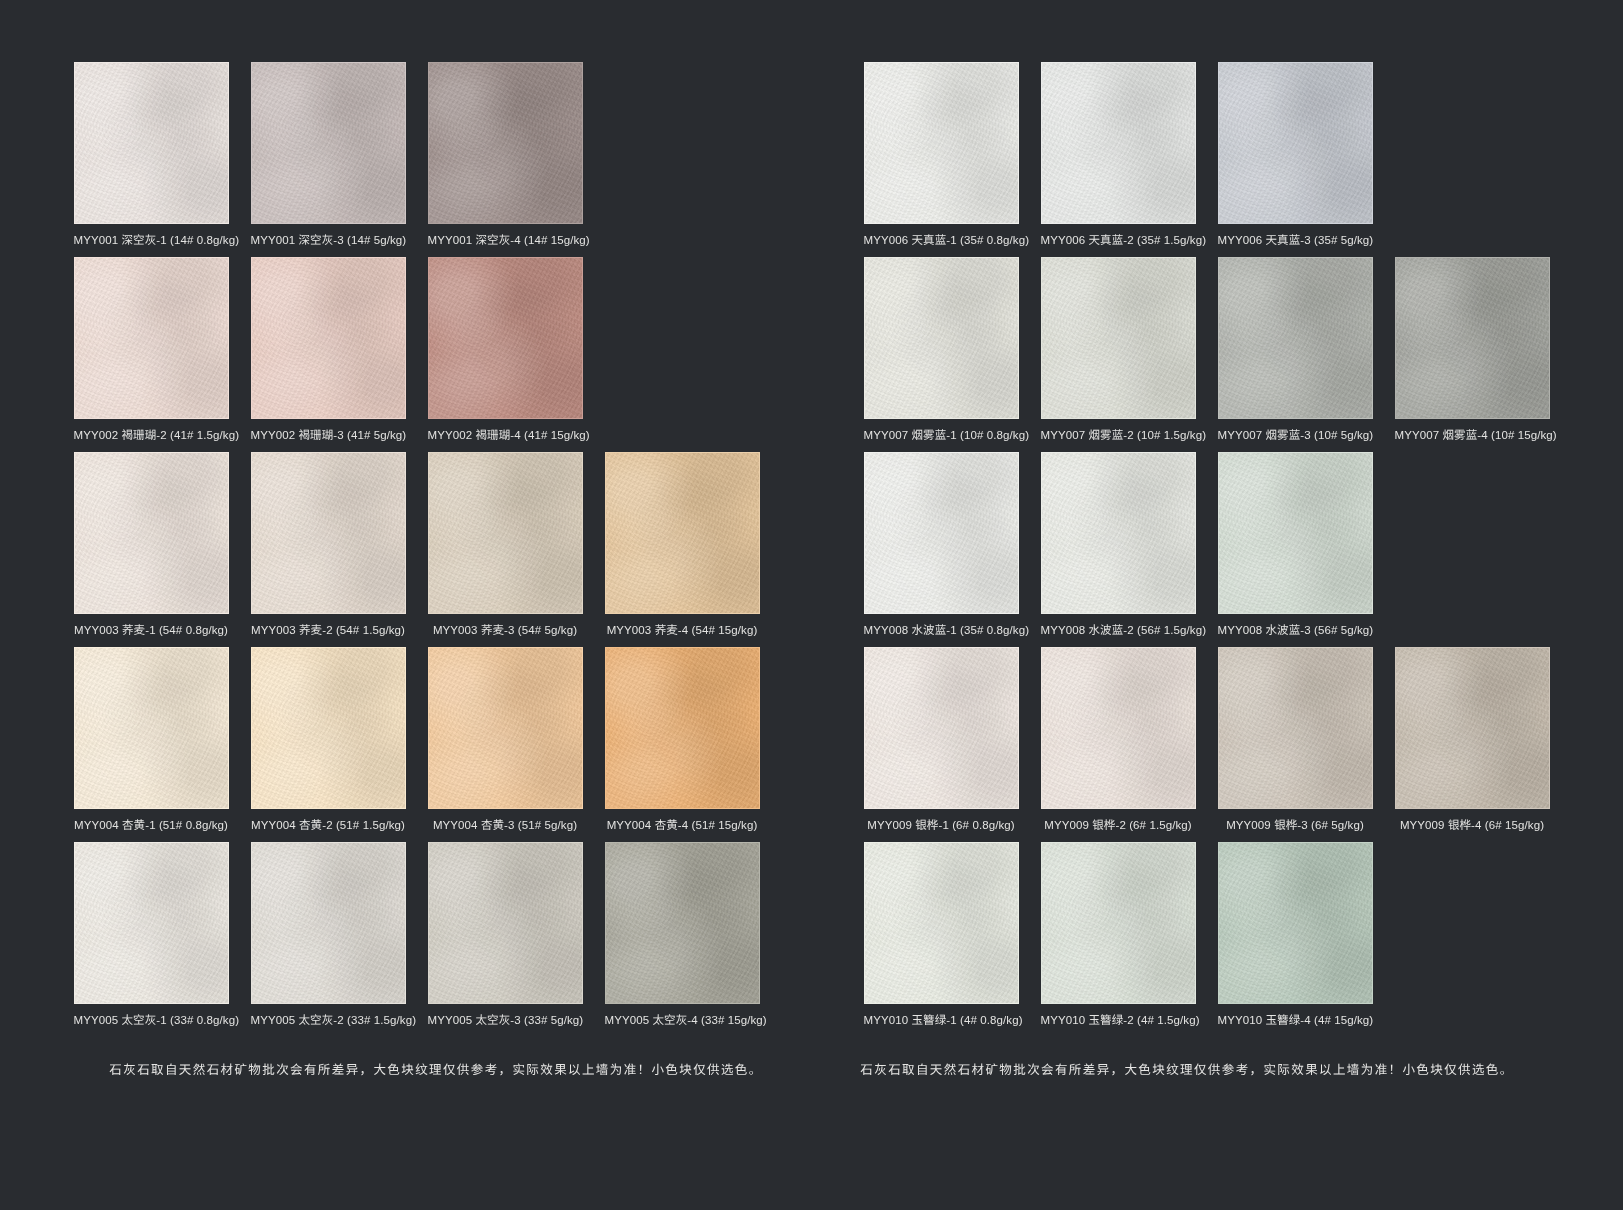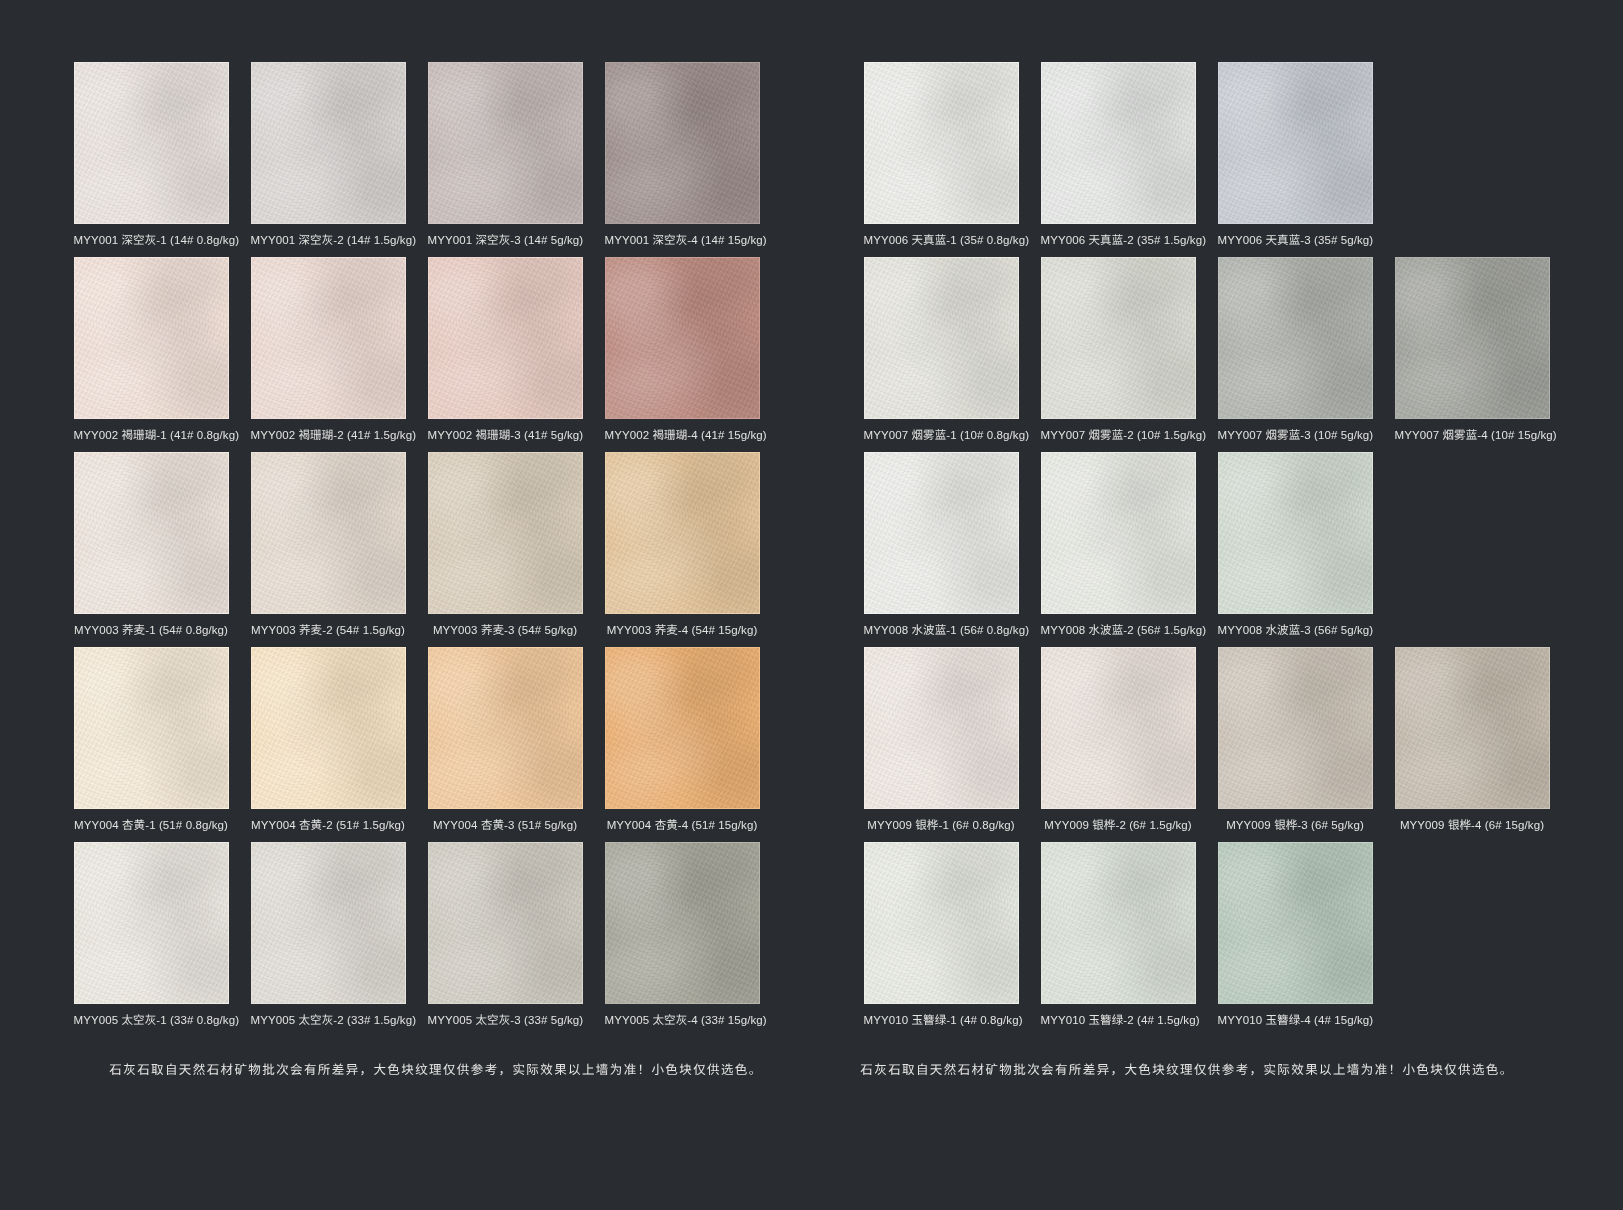--- a/index.html
+++ b/index.html
@@ -123,38 +123,30 @@
 
   <div class="panels">
 
     <div class="panel" id="panel-0">
         <div class="swatch-row">
           <div class="swatch-cell">
             <div class="chip" style="background-color: rgb(236, 229, 225);"></div>
             <div class="chip-label">MYY001 深空灰-1 (14# 0.8g/kg)</div>
           </div>
           <div class="swatch-cell">
-            <div class="chip" style="background-color: rgb(220, 216, 214);"></div>
-            <div class="chip-label">MYY001 深空灰-2 (14# 1.5g/kg)</div>
-          </div>
-          <div class="swatch-cell">
             <div class="chip" style="background-color: rgb(200, 189, 187);"></div>
             <div class="chip-label">MYY001 深空灰-3 (14# 5g/kg)</div>
           </div>
           <div class="swatch-cell">
             <div class="chip" style="background-color: rgb(158, 143, 140);"></div>
             <div class="chip-label">MYY001 深空灰-4 (14# 15g/kg)</div>
           </div>
         </div>
         <div class="swatch-row">
           <div class="swatch-cell">
-            <div class="chip" style="background-color: rgb(244, 227, 218);"></div>
-            <div class="chip-label">MYY002 褐珊瑚-1 (41# 0.8g/kg)</div>
-          </div>
-          <div class="swatch-cell">
             <div class="chip" style="background-color: rgb(240, 221, 213);"></div>
             <div class="chip-label">MYY002 褐珊瑚-2 (41# 1.5g/kg)</div>
           </div>
           <div class="swatch-cell">
             <div class="chip" style="background-color: rgb(236, 207, 197);"></div>
             <div class="chip-label">MYY002 褐珊瑚-3 (41# 5g/kg)</div>
           </div>
           <div class="swatch-cell">
             <div class="chip" style="background-color: rgb(192, 141, 130);"></div>
             <div class="chip-label">MYY002 褐珊瑚-4 (41# 15g/kg)</div>
@@ -245,21 +237,21 @@
             <div class="chip-label">MYY007 烟雾蓝-3 (10# 5g/kg)</div>
           </div>
           <div class="swatch-cell">
             <div class="chip" style="background-color: rgb(162, 164, 158);"></div>
             <div class="chip-label">MYY007 烟雾蓝-4 (10# 15g/kg)</div>
           </div>
         </div>
         <div class="swatch-row">
           <div class="swatch-cell">
             <div class="chip" style="background-color: rgb(238, 239, 235);"></div>
-            <div class="chip-label">MYY008 水波蓝-1 (56# 0.8g/kg)</div>
+            <div class="chip-label">MYY008 水波蓝-1 (35# 0.8g/kg)</div>
           </div>
           <div class="swatch-cell">
             <div class="chip" style="background-color: rgb(233, 235, 229);"></div>
             <div class="chip-label">MYY008 水波蓝-2 (56# 1.5g/kg)</div>
           </div>
           <div class="swatch-cell">
             <div class="chip" style="background-color: rgb(212, 222, 212);"></div>
             <div class="chip-label">MYY008 水波蓝-3 (56# 5g/kg)</div>
           </div>
         </div>

